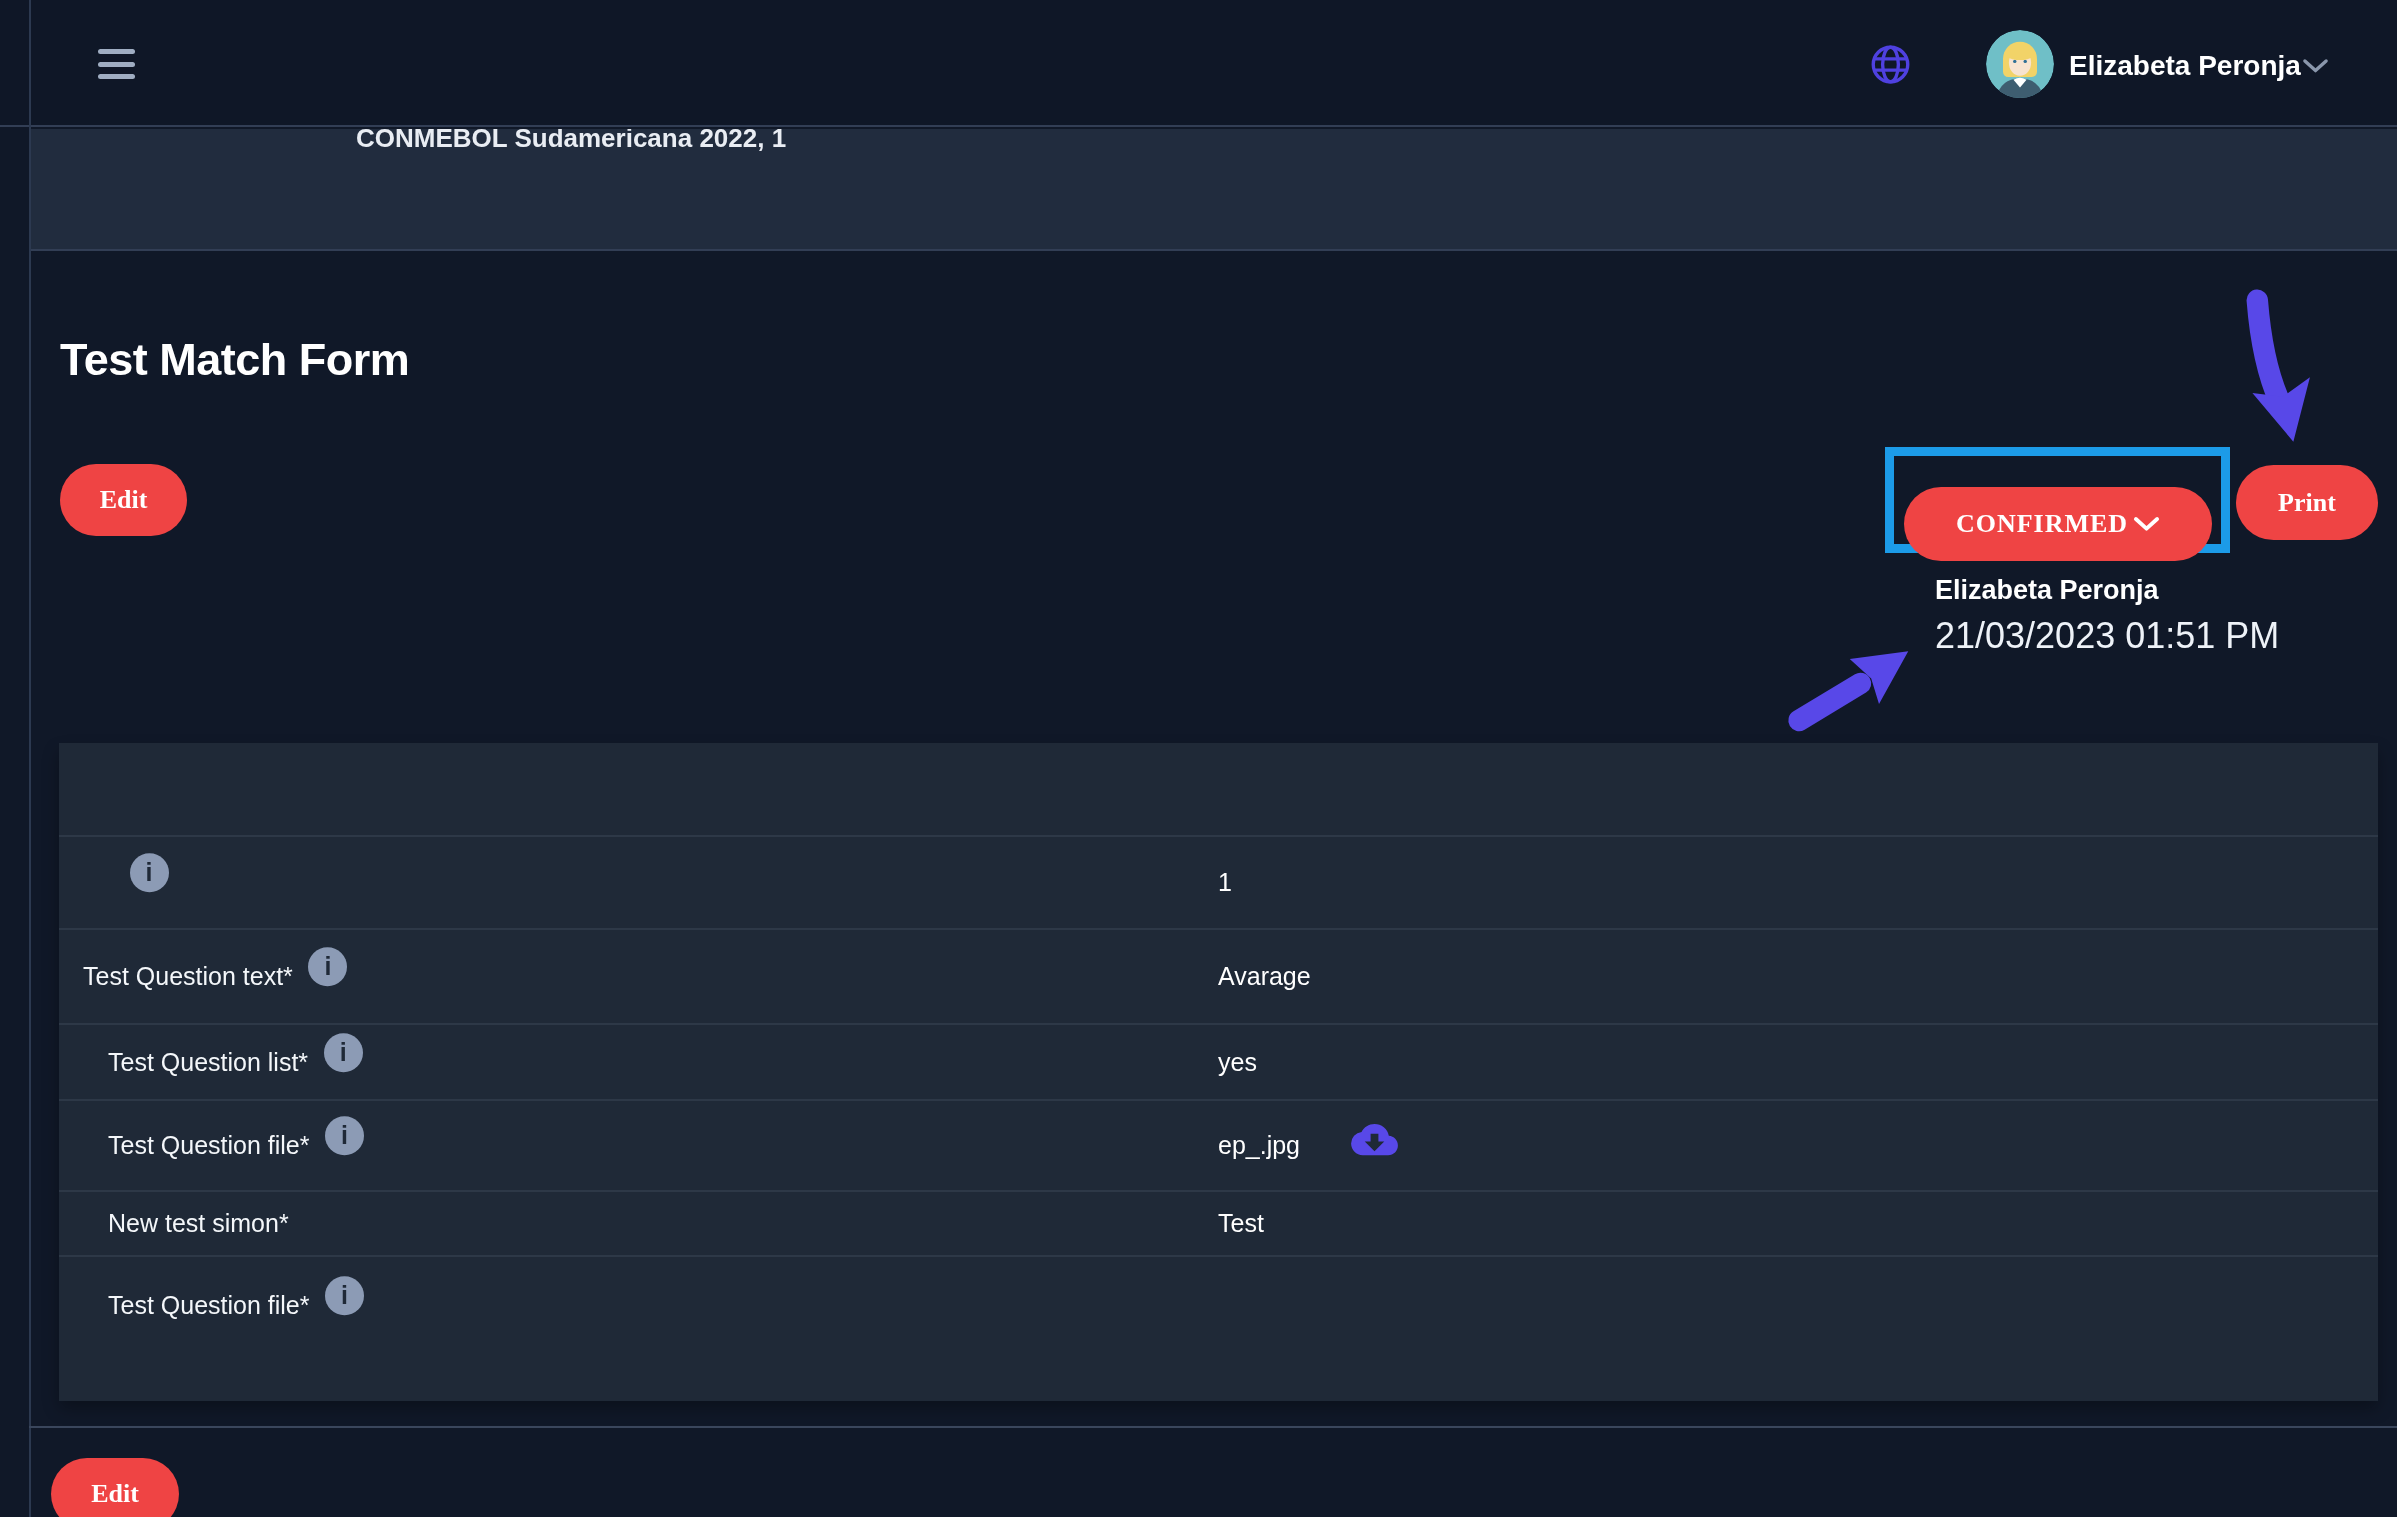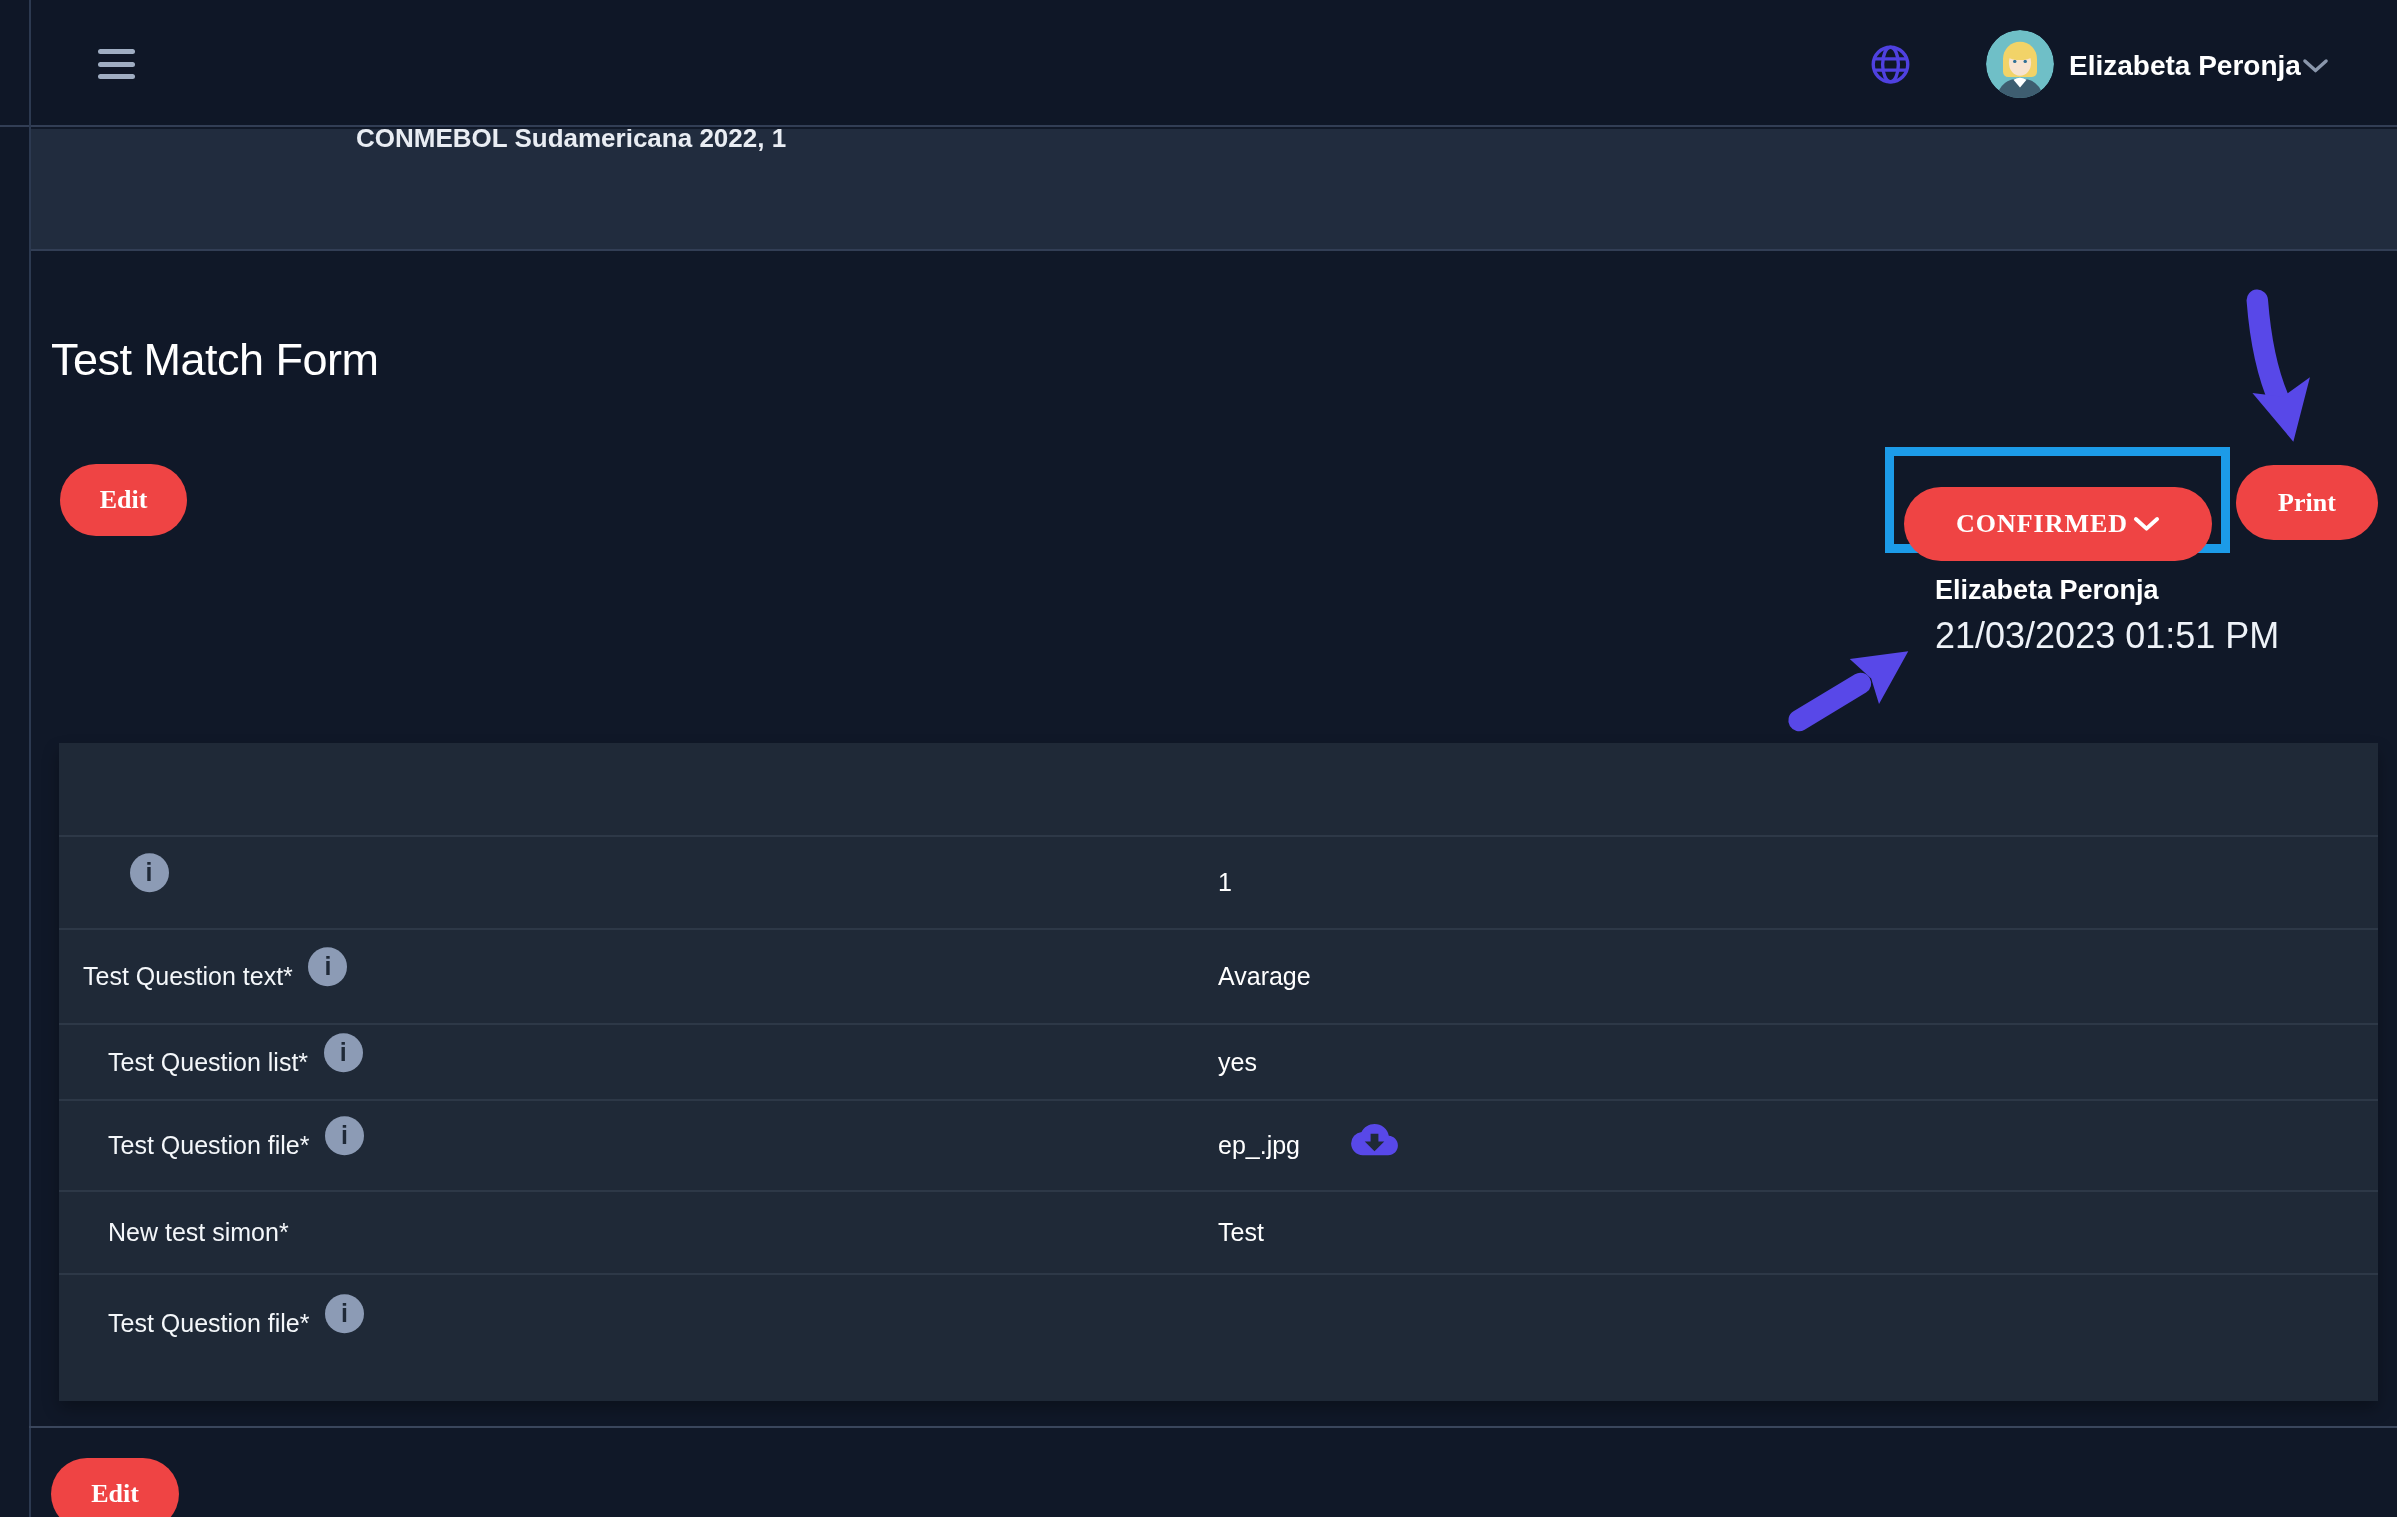--- a/index.html
+++ b/index.html
@@ -15,21 +15,21 @@
   .hamburger .bar{height:4.9px;width:37px;border-radius:2.9px;background:#9fadc2;margin-bottom:7.8px;}
   .cluster-globe{position:absolute;left:1868px;top:42px;width:45px;height:45px;}
   .avatar{position:absolute;left:1986px;top:30px;width:68px;height:68px;border-radius:50%;overflow:hidden;}
   .user-name{position:absolute;left:2069px;top:50px;font-size:28px;font-weight:700;white-space:nowrap;}
   .user-chevron{position:absolute;left:2302px;top:57px;width:27px;height:17.6px;}
   
   .vline{position:absolute;left:29px;top:0;width:2px;height:1517px;background:#2c3950;}
   .context-band{position:absolute;left:31px;top:129px;width:2366px;height:122px;background:#212c3e;border-bottom:2px solid #323e55;overflow:hidden;text-align:center;}
   .context-title{position:absolute;left:325px;top:-5.9px;font-size:26px;font-weight:600;color:#e9edf3;white-space:nowrap;}
   
-  .page-title{position:absolute;left:51px;top:334px;margin:0;font-size:45px;font-weight:400;letter-spacing:-0.5px;}
+  .page-title{position:absolute;left:60px;top:334px;margin:0;font-size:45px;font-weight:700;letter-spacing:-0.5px;}
   .pill{display:flex;align-items:center;justify-content:center;border:none;cursor:pointer;
         background:#ef4444;color:#fff;border-radius:39px;font-family:Liberation Serif, serif;font-weight:700;}
   .btn-edit-top{position:absolute;left:60px;top:464px;width:127px;height:72px;font-size:26px;}
   .cyan-box{position:absolute;left:1885px;top:447px;width:345px;height:106px;border:9.8px solid #1c9be8;}
   .btn-confirmed{position:absolute;left:1904px;top:487px;width:308px;height:74px;font-size:26px;font-weight:600;letter-spacing:1px;gap:5px;}
   .btn-print{position:absolute;left:2236px;top:465px;width:142px;height:75px;font-size:26px;}
   .confirmed-by{position:absolute;left:1935px;top:575px;font-size:27px;font-weight:700;white-space:nowrap;}
   .confirmed-at{position:absolute;left:1935px;top:615px;font-size:36px;font-weight:400;color:#eef2f8;white-space:nowrap;}
   
   .arrow-layer{position:absolute;left:0;top:0;width:2397px;height:1517px;pointer-events:none;}
@@ -143,21 +143,21 @@
       <div class="t-row" style="height: 91px;">
         <span class="q-label">Test Question file*</span>
         <span class="info-icon">i</span>
         <div class="a-cell">
           <span class="a-value">ep_.jpg</span>
           <svg width="47" height="39" viewBox="0 0 24 20" class="dl-icon">
             <path fill="#5848e8" fill-rule="evenodd" d="M19.35 8.04A7.49 7.49 0 0 0 12 2C9.11 2 6.6 3.64 5.35 6.04A5.99 5.99 0 0 0 0 12c0 3.31 2.69 6 6 6h13c2.76 0 5-2.24 5-5 0-2.64-2.05-4.78-4.65-4.96zM17 11l-5 5-5-5h3V7h4v4h3z"></path>
           </svg>
         </div>
       </div>
-      <div class="t-row" style="height: 83px;">
+      <div class="t-row" style="height: 65px;">
         <span class="q-label">New test simon*</span>
         <div class="a-cell">
           <span class="a-value">Test</span>
         </div>
       </div>
       <div class="t-row" style="height: 99px;">
         <span class="q-label">Test Question file*</span>
         <span class="info-icon">i</span>
         <div class="a-cell"></div>
       </div>

